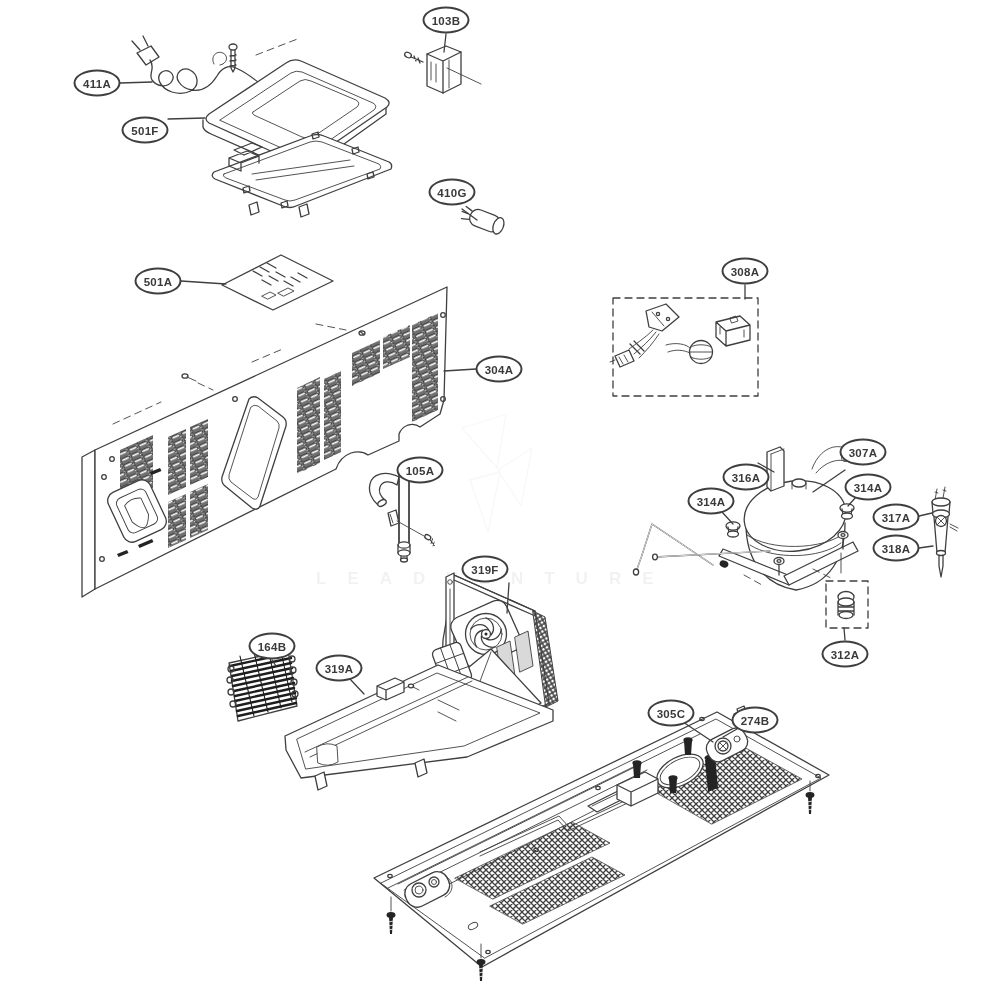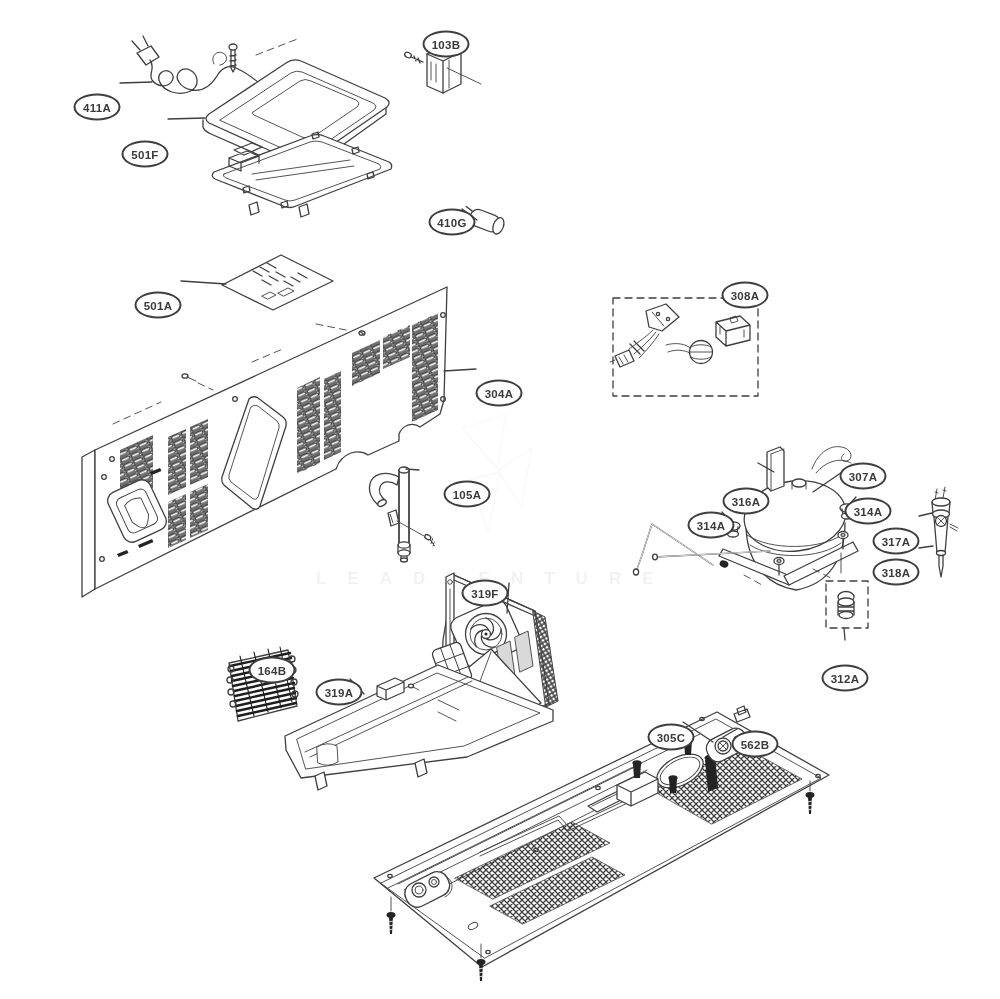--- a/index.html
+++ b/index.html
@@ -4,21 +4,21 @@
 <style>
   html,body{margin:0;padding:0;background:#fff;}
   .stage{position:relative;width:1000px;height:999px;background:#fff;overflow:hidden;
          font-family:"Liberation Sans",sans-serif;}
   .wm{position:absolute;left:316px;top:569px;z-index:1;color:#000;opacity:0.05;
       font-weight:bold;font-size:17px;letter-spacing:21px;white-space:nowrap;}
   svg.art{position:absolute;left:0;top:0;z-index:2;}
   .lbl{position:absolute;z-index:3;box-sizing:border-box;width:47px;height:27px;
        border:2px solid #3f3f3f;border-radius:50%;background:#fff;color:#3a3a3a;
        font-weight:bold;font-size:11.5px;letter-spacing:.3px;display:flex;
-       align-items:center;justify-content:center;transform:translate(-50%,-50%);margin-top:24px;}
+       align-items:center;justify-content:center;transform:translate(-50%,-50%);}
   svg .s, svg path, svg rect, svg circle, svg ellipse, svg line{
        stroke:#3f3f3f;stroke-width:1.3;fill:none;stroke-linejoin:round;stroke-linecap:round;}
   svg .f{fill:#ffffff}
   svg .dk{fill:#242424;stroke:none}
   svg .sl{fill:url(#slatp);stroke:none}
   svg .xh2{fill:url(#xhp);stroke:#4a4a4a;stroke-width:0.8}
   svg .band{fill:url(#bandp);stroke:#3f3f3f;stroke-width:1}
   svg .gy{fill:#d9d9d9;stroke:#3f3f3f;stroke-width:0.9}
   svg .thin{stroke-width:0.9}
   svg .dash{stroke-dasharray:7 5}
@@ -386,30 +386,30 @@
       <path d="M272,660 L276,666"></path>
         <path d="M350,679 L364,694"></path>
       <path d="M683,722 L713,742"></path>
         <path d="M737,729 L723,737"></path>
     </g>
   </svg>
 
   <div class="lbl" style="left:97px;top:83px">411A</div>
   <div class="lbl" style="left:145px;top:130px">501F</div>
   <div class="lbl" style="left:446px;top:20px">103B</div>
-  <div class="lbl" style="left:452px;top:198px">410G</div>
+  <div class="lbl" style="left:452px;top:192px">410G</div>
   <div class="lbl" style="left:158px;top:281px">501A</div>
   <div class="lbl" style="left:499px;top:369px">304A</div>
-  <div class="lbl" style="left:467px;top:470px">105A</div>
+  <div class="lbl" style="left:420px;top:470px">105A</div>
   <div class="lbl" style="left:745px;top:271px">308A</div>
   <div class="lbl" style="left:746px;top:477px">316A</div>
   <div class="lbl" style="left:863px;top:452px">307A</div>
   <div class="lbl" style="left:711px;top:501px">314A</div>
   <div class="lbl" style="left:868px;top:487px">314A</div>
   <div class="lbl" style="left:896px;top:517px">317A</div>
   <div class="lbl" style="left:896px;top:548px">318A</div>
   <div class="lbl" style="left:845px;top:654px">312A</div>
   <div class="lbl" style="left:485px;top:569px">319F</div>
   <div class="lbl" style="left:272px;top:646px">164B</div>
   <div class="lbl" style="left:339px;top:668px">319A</div>
   <div class="lbl" style="left:671px;top:713px">305C</div>
-  <div class="lbl" style="left:755px;top:720px">562B</div>
+  <div class="lbl" style="left:755px;top:720px">274B</div>
 </div>
 
 </body></html>

